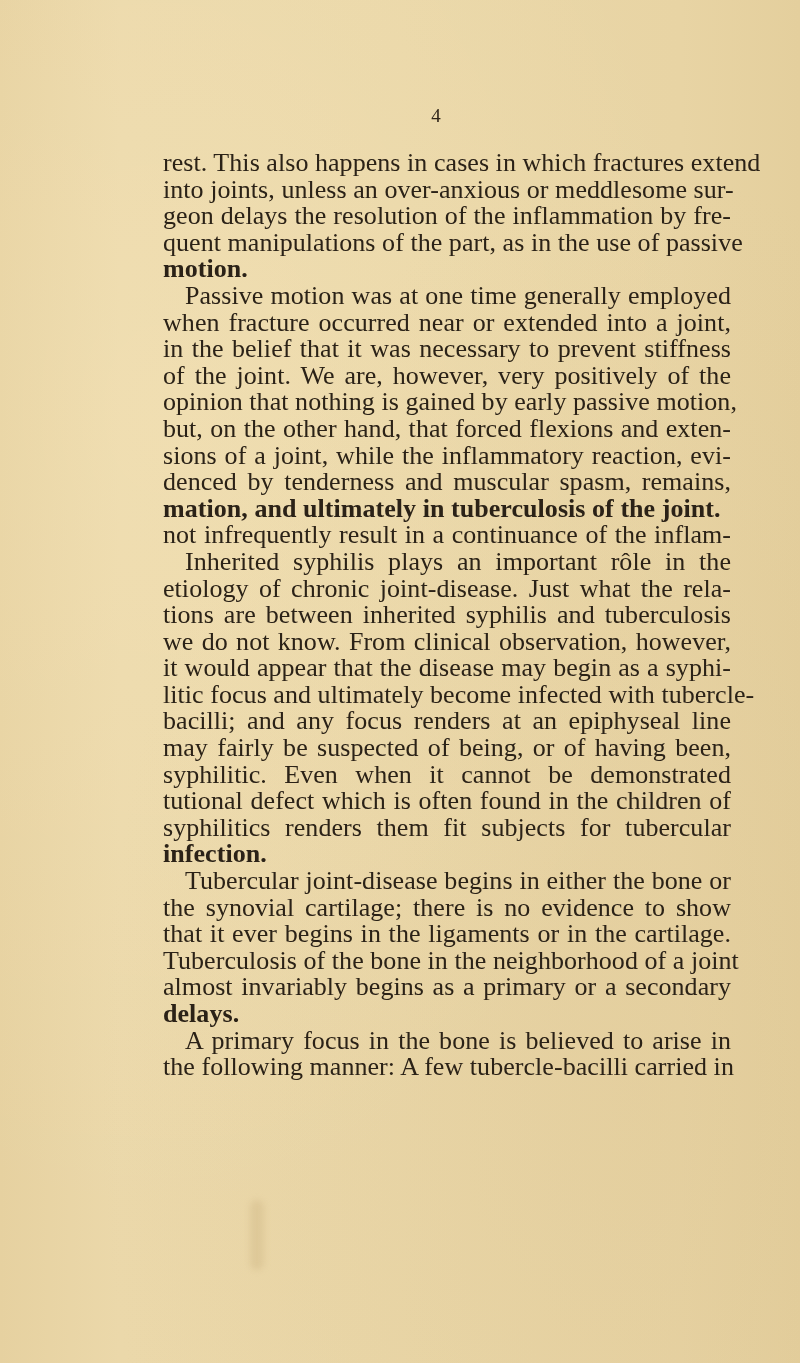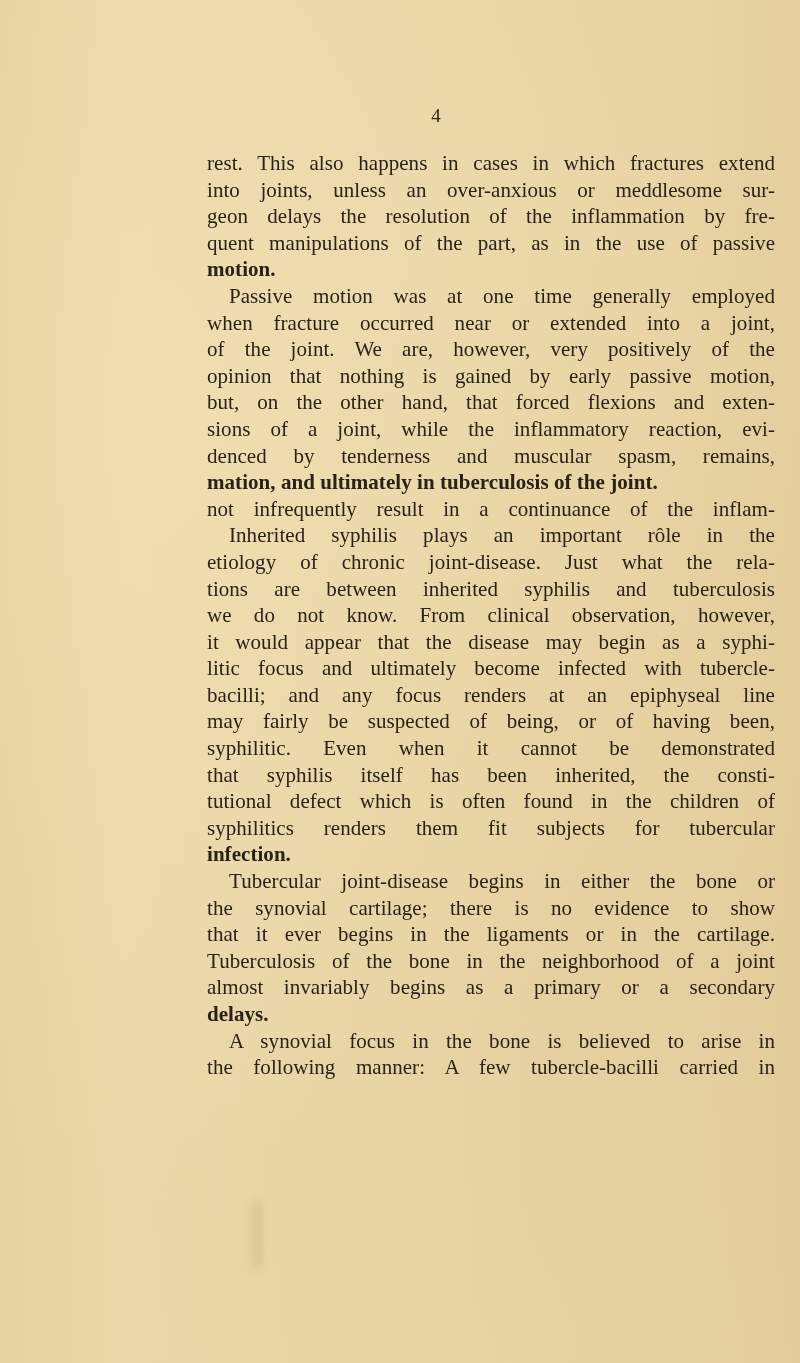--- a/index.html
+++ b/index.html
@@ -35,25 +35,24 @@
     font-family: "Liberation Serif", "DejaVu Serif", serif;
     font-size: 19px;
     color: #2e2418;
   }
   .body-text {
     position: absolute;
     top: 150px;
     left: 163px;
     width: 568px;
     font-family: "Liberation Serif", "DejaVu Serif", serif;
-    font-size: 21px;
+    font-size: 26px;
     line-height: 26.6px;
     color: #2b2217;
     letter-spacing: 0.05px;
-    margin-left: 44px;
   }
   .line {
     display: block;
     white-space: nowrap;
     text-align: justify;
     text-align-last: justify;
     height: 26.6px;
   }
   .line.last {
     text-align-last: left;
@@ -85,54 +84,54 @@
       <span class="line">rest. This also happens in cases in which fractures extend</span>
       <span class="line">into joints, unless an over-anxious or meddlesome sur-</span>
       <span class="line">geon delays the resolution of the inflammation by fre-</span>
       <span class="line">quent manipulations of the part, as in the use of passive</span>
       <span class="line last">motion.</span>
     </div>
 
     <div>
       <span class="line indent">Passive motion was at one time generally employed</span>
       <span class="line">when fracture occurred near or extended into a joint,</span>
+      <span class="line">in the belief that it was necessary to prevent stiffness</span>
       <span class="line">of the joint. We are, however, very positively of the</span>
       <span class="line">opinion that nothing is gained by early passive motion,</span>
       <span class="line">but, on the other hand, that forced flexions and exten-</span>
       <span class="line">sions of a joint, while the inflammatory reaction, evi-</span>
       <span class="line">denced by tenderness and muscular spasm, remains,</span>
       <span class="line last">mation, and ultimately in tuberculosis of the joint.</span>
       <span class="line">not infrequently result in a continuance of the inflam-</span>
     </div>
 
     <div>
       <span class="line indent">Inherited syphilis plays an important rôle in the</span>
       <span class="line">etiology of chronic joint-disease. Just what the rela-</span>
       <span class="line">tions are between inherited syphilis and tuberculosis</span>
       <span class="line">we do not know. From clinical observation, however,</span>
       <span class="line">it would appear that the disease may begin as a syphi-</span>
       <span class="line">litic focus and ultimately become infected with tubercle-</span>
       <span class="line">bacilli; and any focus renders at an epiphyseal line</span>
       <span class="line">may fairly be suspected of being, or of having been,</span>
       <span class="line">syphilitic. Even when it cannot be demonstrated</span>
-      <span class="line">that syphilis itself has been inherited, the consti-</span>
       <span class="line">tutional defect which is often found in the children of</span>
       <span class="line">syphilitics renders them fit subjects for tubercular</span>
       <span class="line last">infection.</span>
     </div>
 
     <div>
       <span class="line indent">Tubercular joint-disease begins in either the bone or</span>
       <span class="line">the synovial cartilage; there is no evidence to show</span>
       <span class="line">that it ever begins in the ligaments or in the cartilage.</span>
       <span class="line">Tuberculosis of the bone in the neighborhood of a joint</span>
       <span class="line">almost invariably begins as a primary or a secondary</span>
       <span class="line last">delays.</span>
     </div>
 
     <div>
-      <span class="line indent">A synovial focus in the bone is believed to arise in</span>
+      <span class="line indent">A primary focus in the bone is believed to arise in</span>
       <span class="line">the following manner: A few tubercle-bacilli carried in</span>
     </div>
   </div>
 
   <div class="smudge"></div>
 </div>
 
 </body></html>

